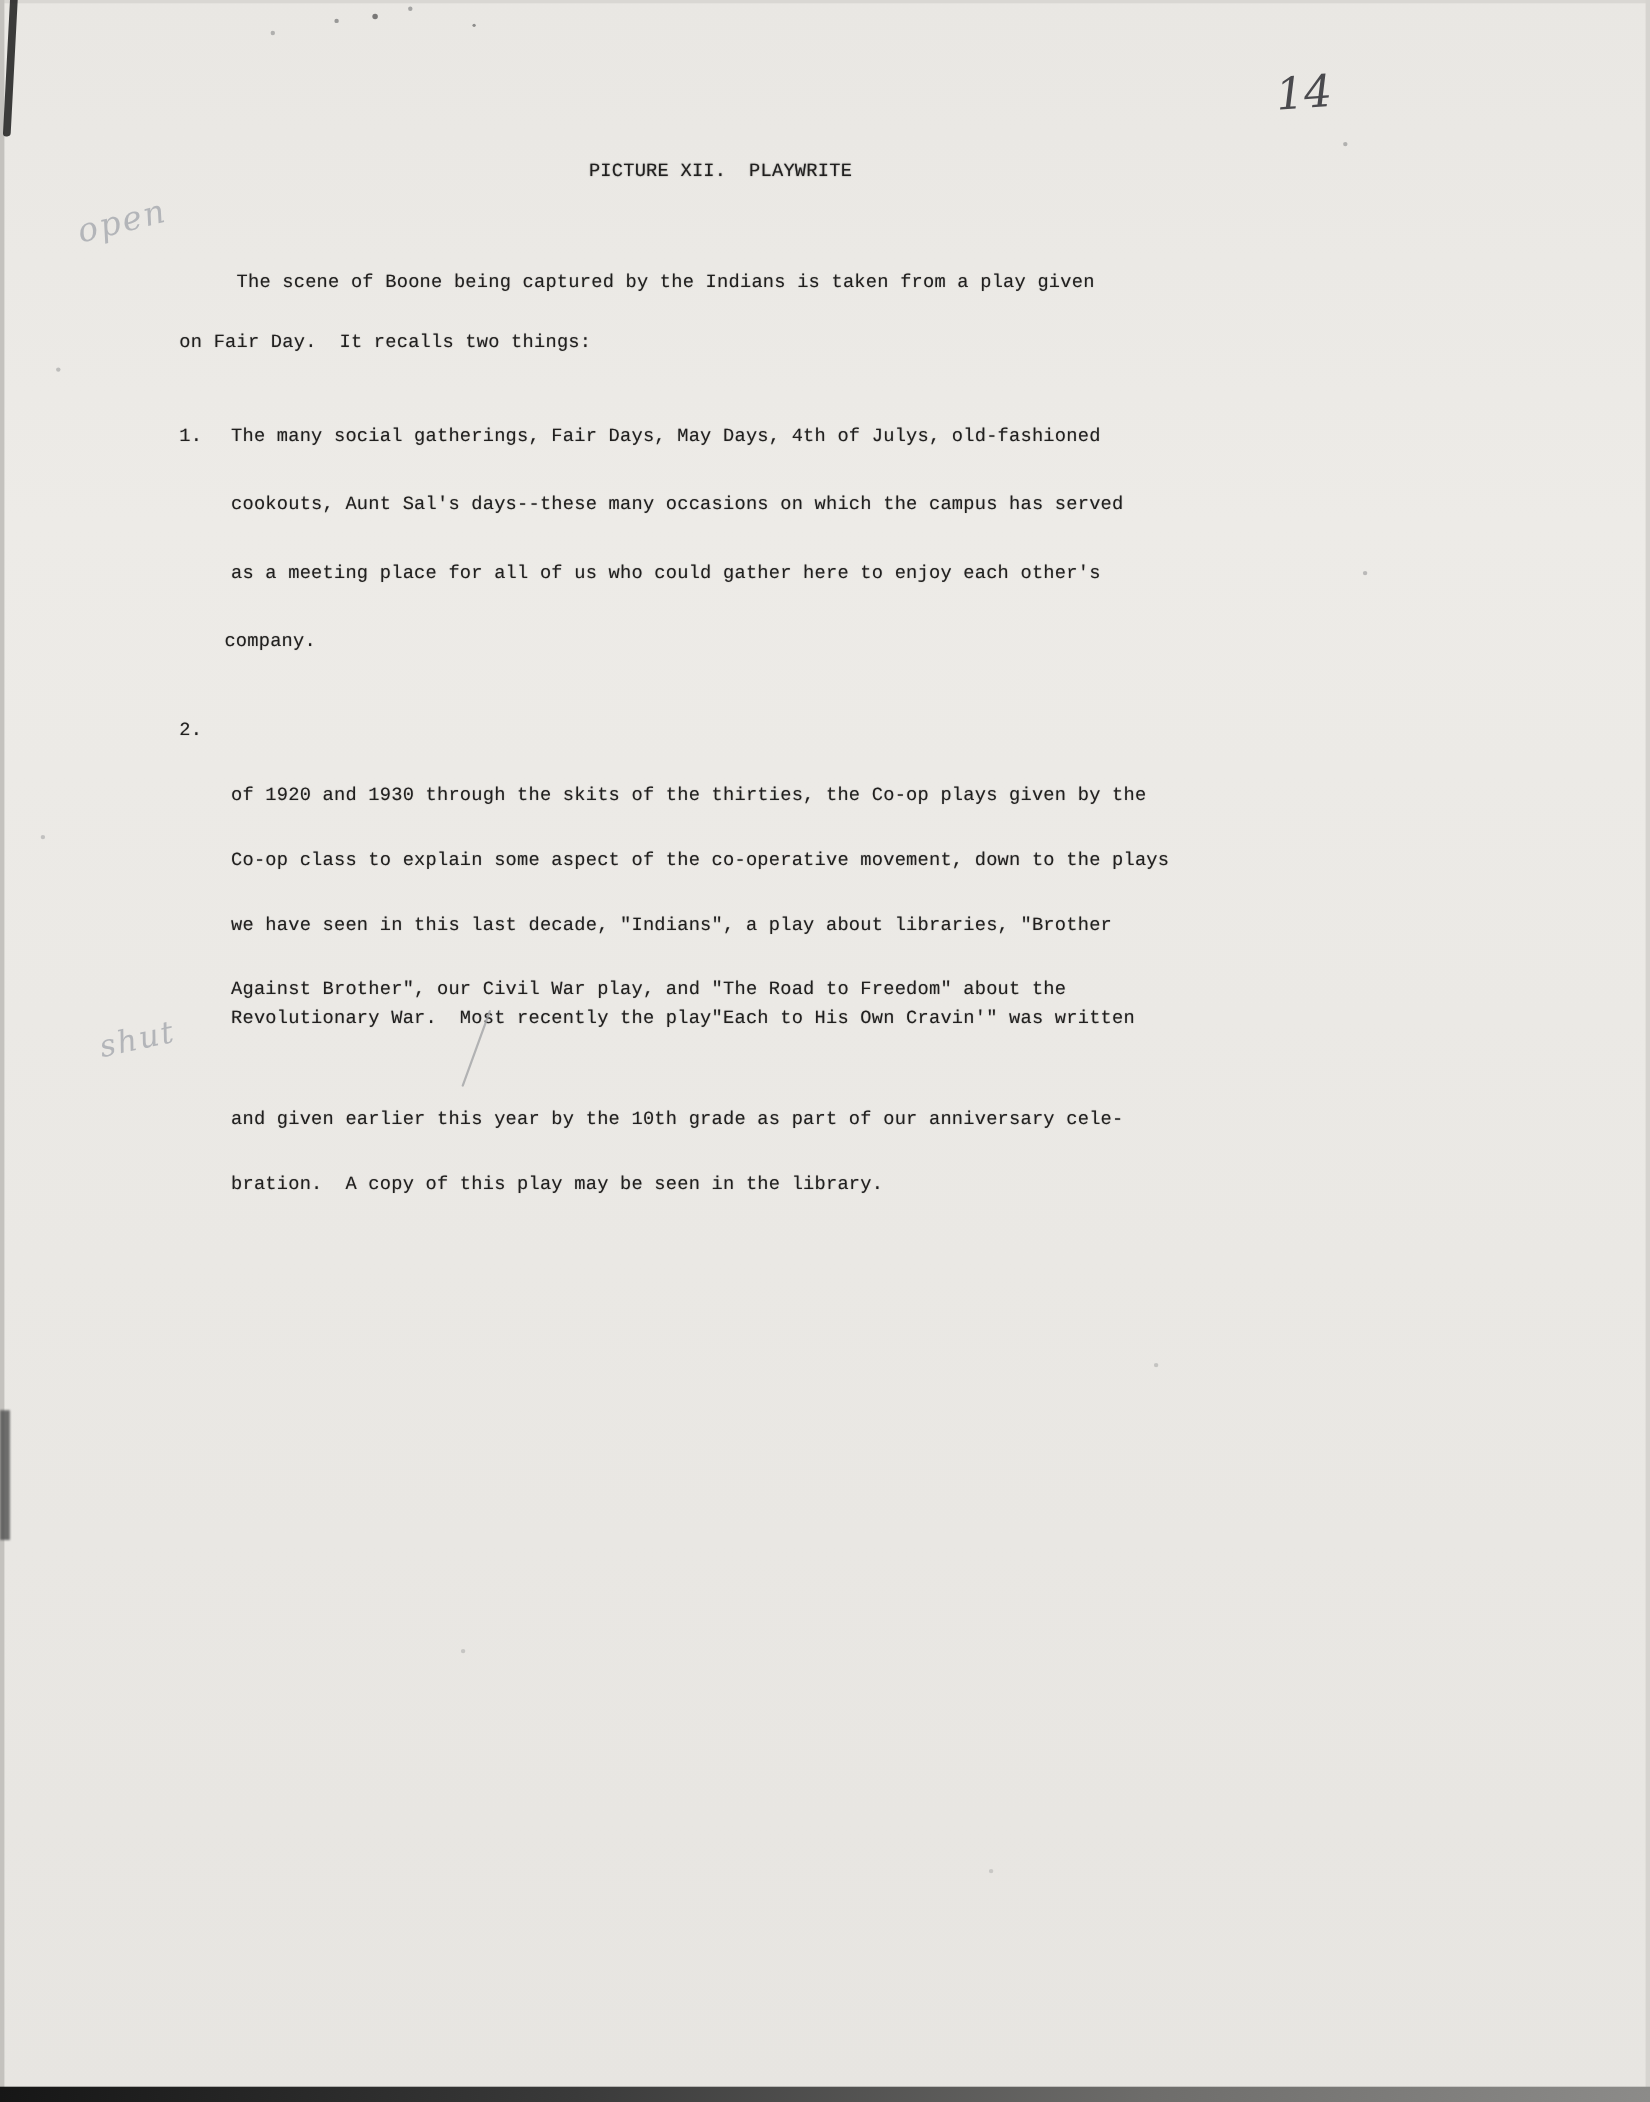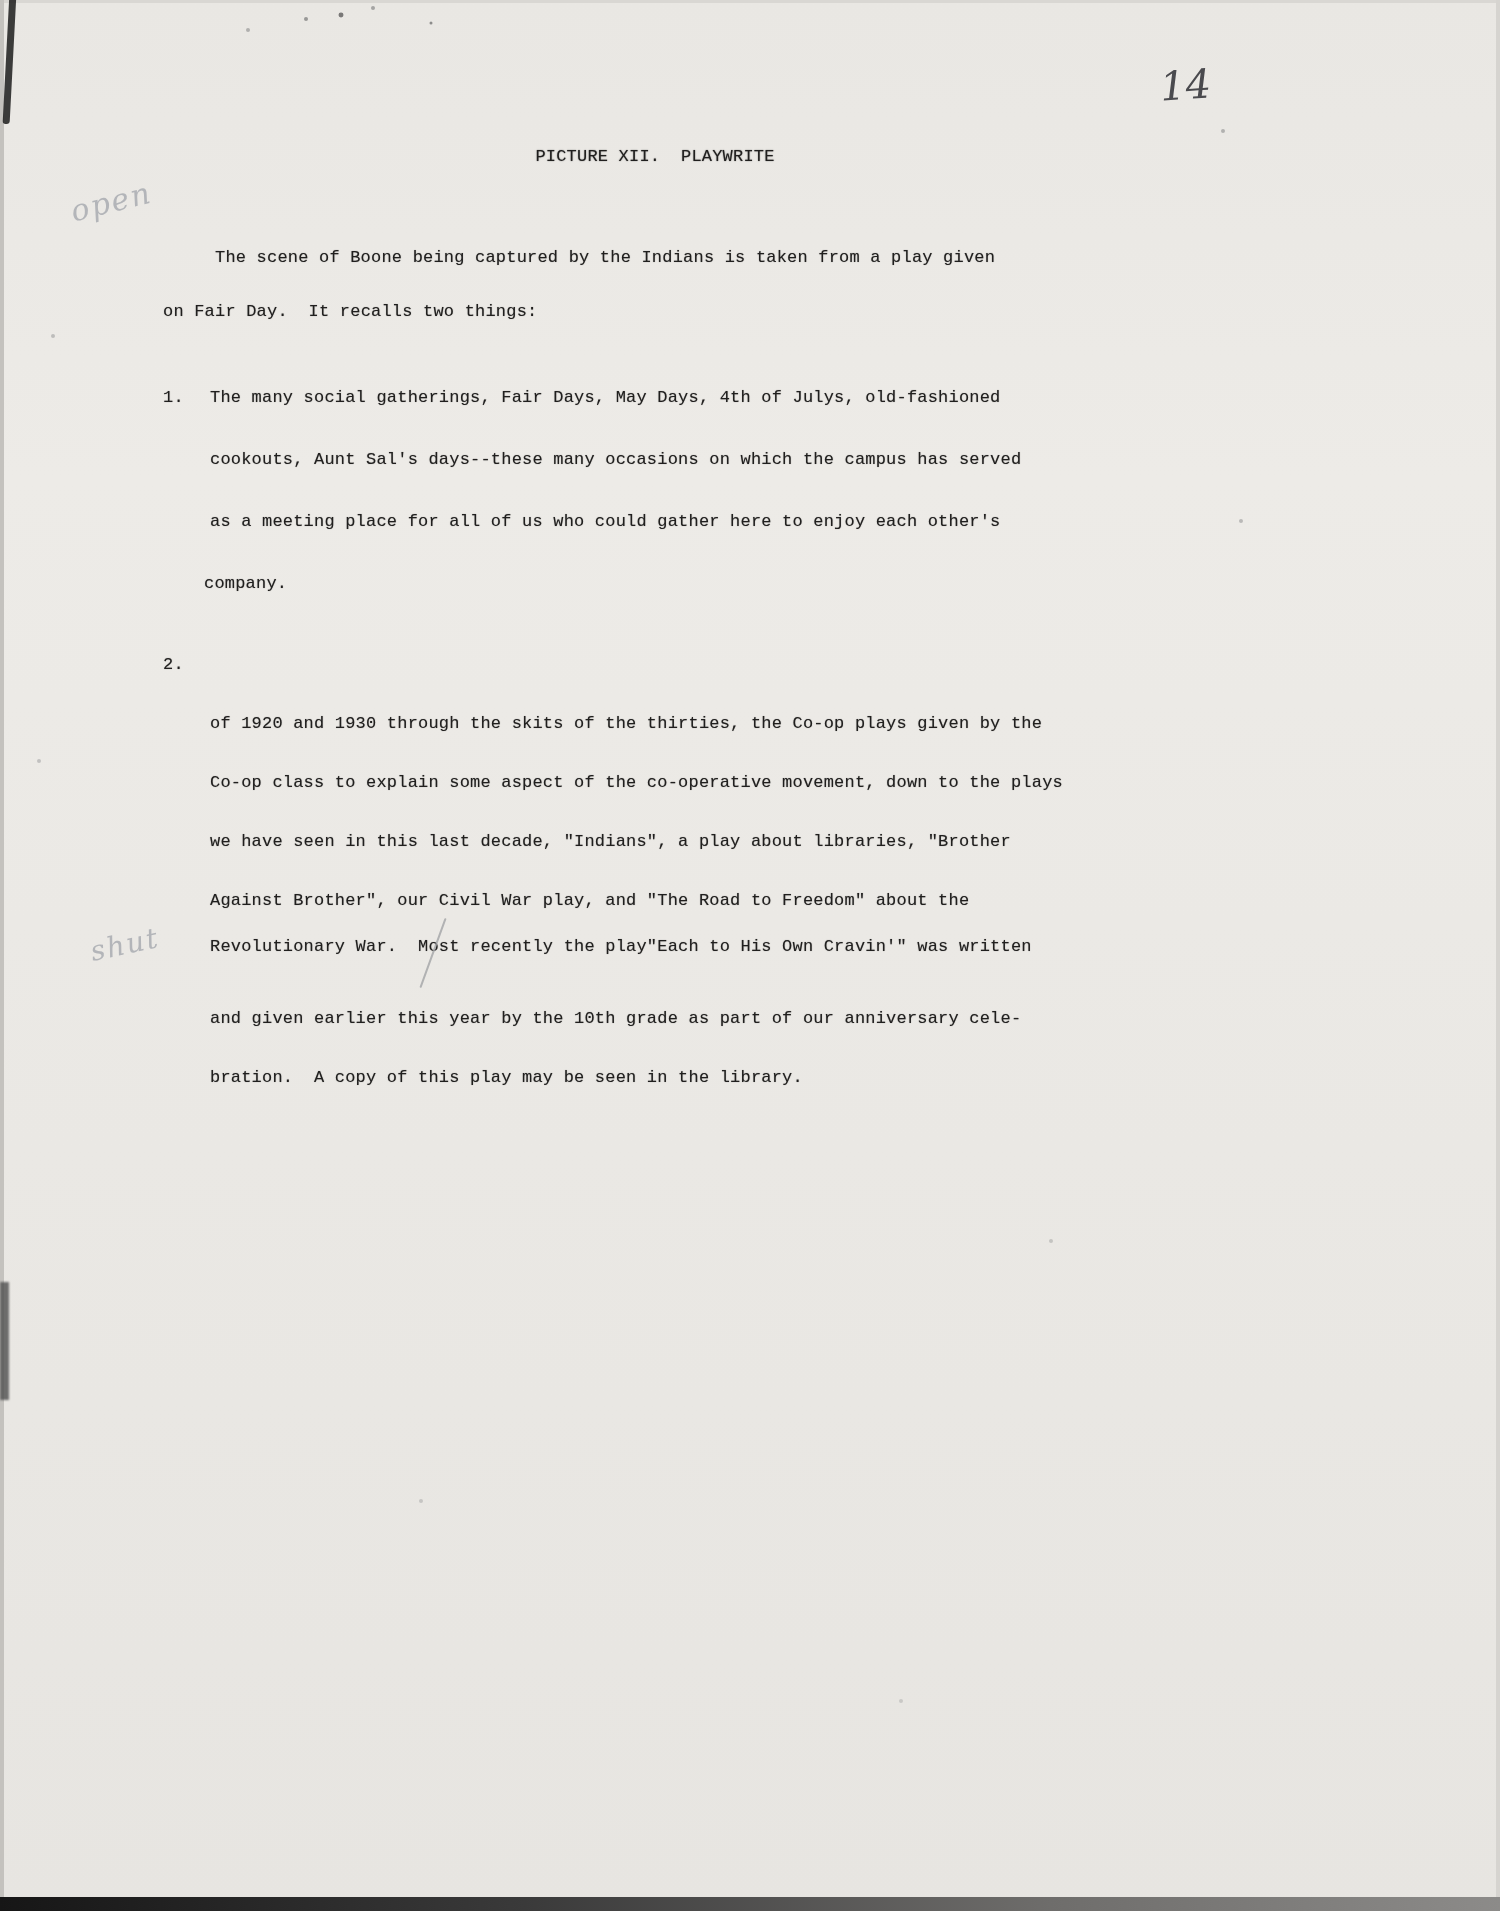--- a/index.html
+++ b/index.html
@@ -101,20 +101,20 @@
   <div class="typeline" style="left:210px;top:388px">The many social gatherings, Fair Days, May Days, 4th of Julys, old-fashioned</div>
   <div class="typeline" style="left:210px;top:512px">as a meeting place for all of us who could gather here to enjoy each other's</div>
   <div class="typeline" style="left:210px;top:450px">cookouts, Aunt Sal's days--these many occasions on which the campus has served</div>
   <div class="typeline" style="left:204px;top:574px">company.</div>
 
   <div class="typeline" style="left:163px;top:655px">2.</div>
   <div class="typeline" style="left:210px;top:714px">of 1920 and 1930 through the skits of the thirties, the Co-op plays given by the</div>
   <div class="typeline" style="left:210px;top:832px">we have seen in this last decade, "Indians", a play about libraries, "Brother</div>
   <div class="typeline" style="left:210px;top:773px">Co-op class to explain some aspect of the co-operative movement, down to the plays</div>
   <div class="typeline" style="left:210px;top:891px">Against Brother", our Civil War play, and "The Road to Freedom" about the</div>
-  <div class="typeline" style="left:210px;top:937px">Revolutionary War.  Most recently the play"Each to His Own Cravin'" was written</div>
+  <div class="typeline" style="left:210px;top:917px">Revolutionary War.  Most recently the play"Each to His Own Cravin'" was written</div>
   <div class="typeline" style="left:210px;top:1009px">and given earlier this year by the 10th grade as part of our anniversary cele-</div>
   <div class="typeline" style="left:210px;top:1068px">bration.  A copy of this play may be seen in the library.</div>
 
   <div class="hand pencil ann-shut">shut</div>
   <div class="slash"></div>
 
 </div>
 
 </body></html>

